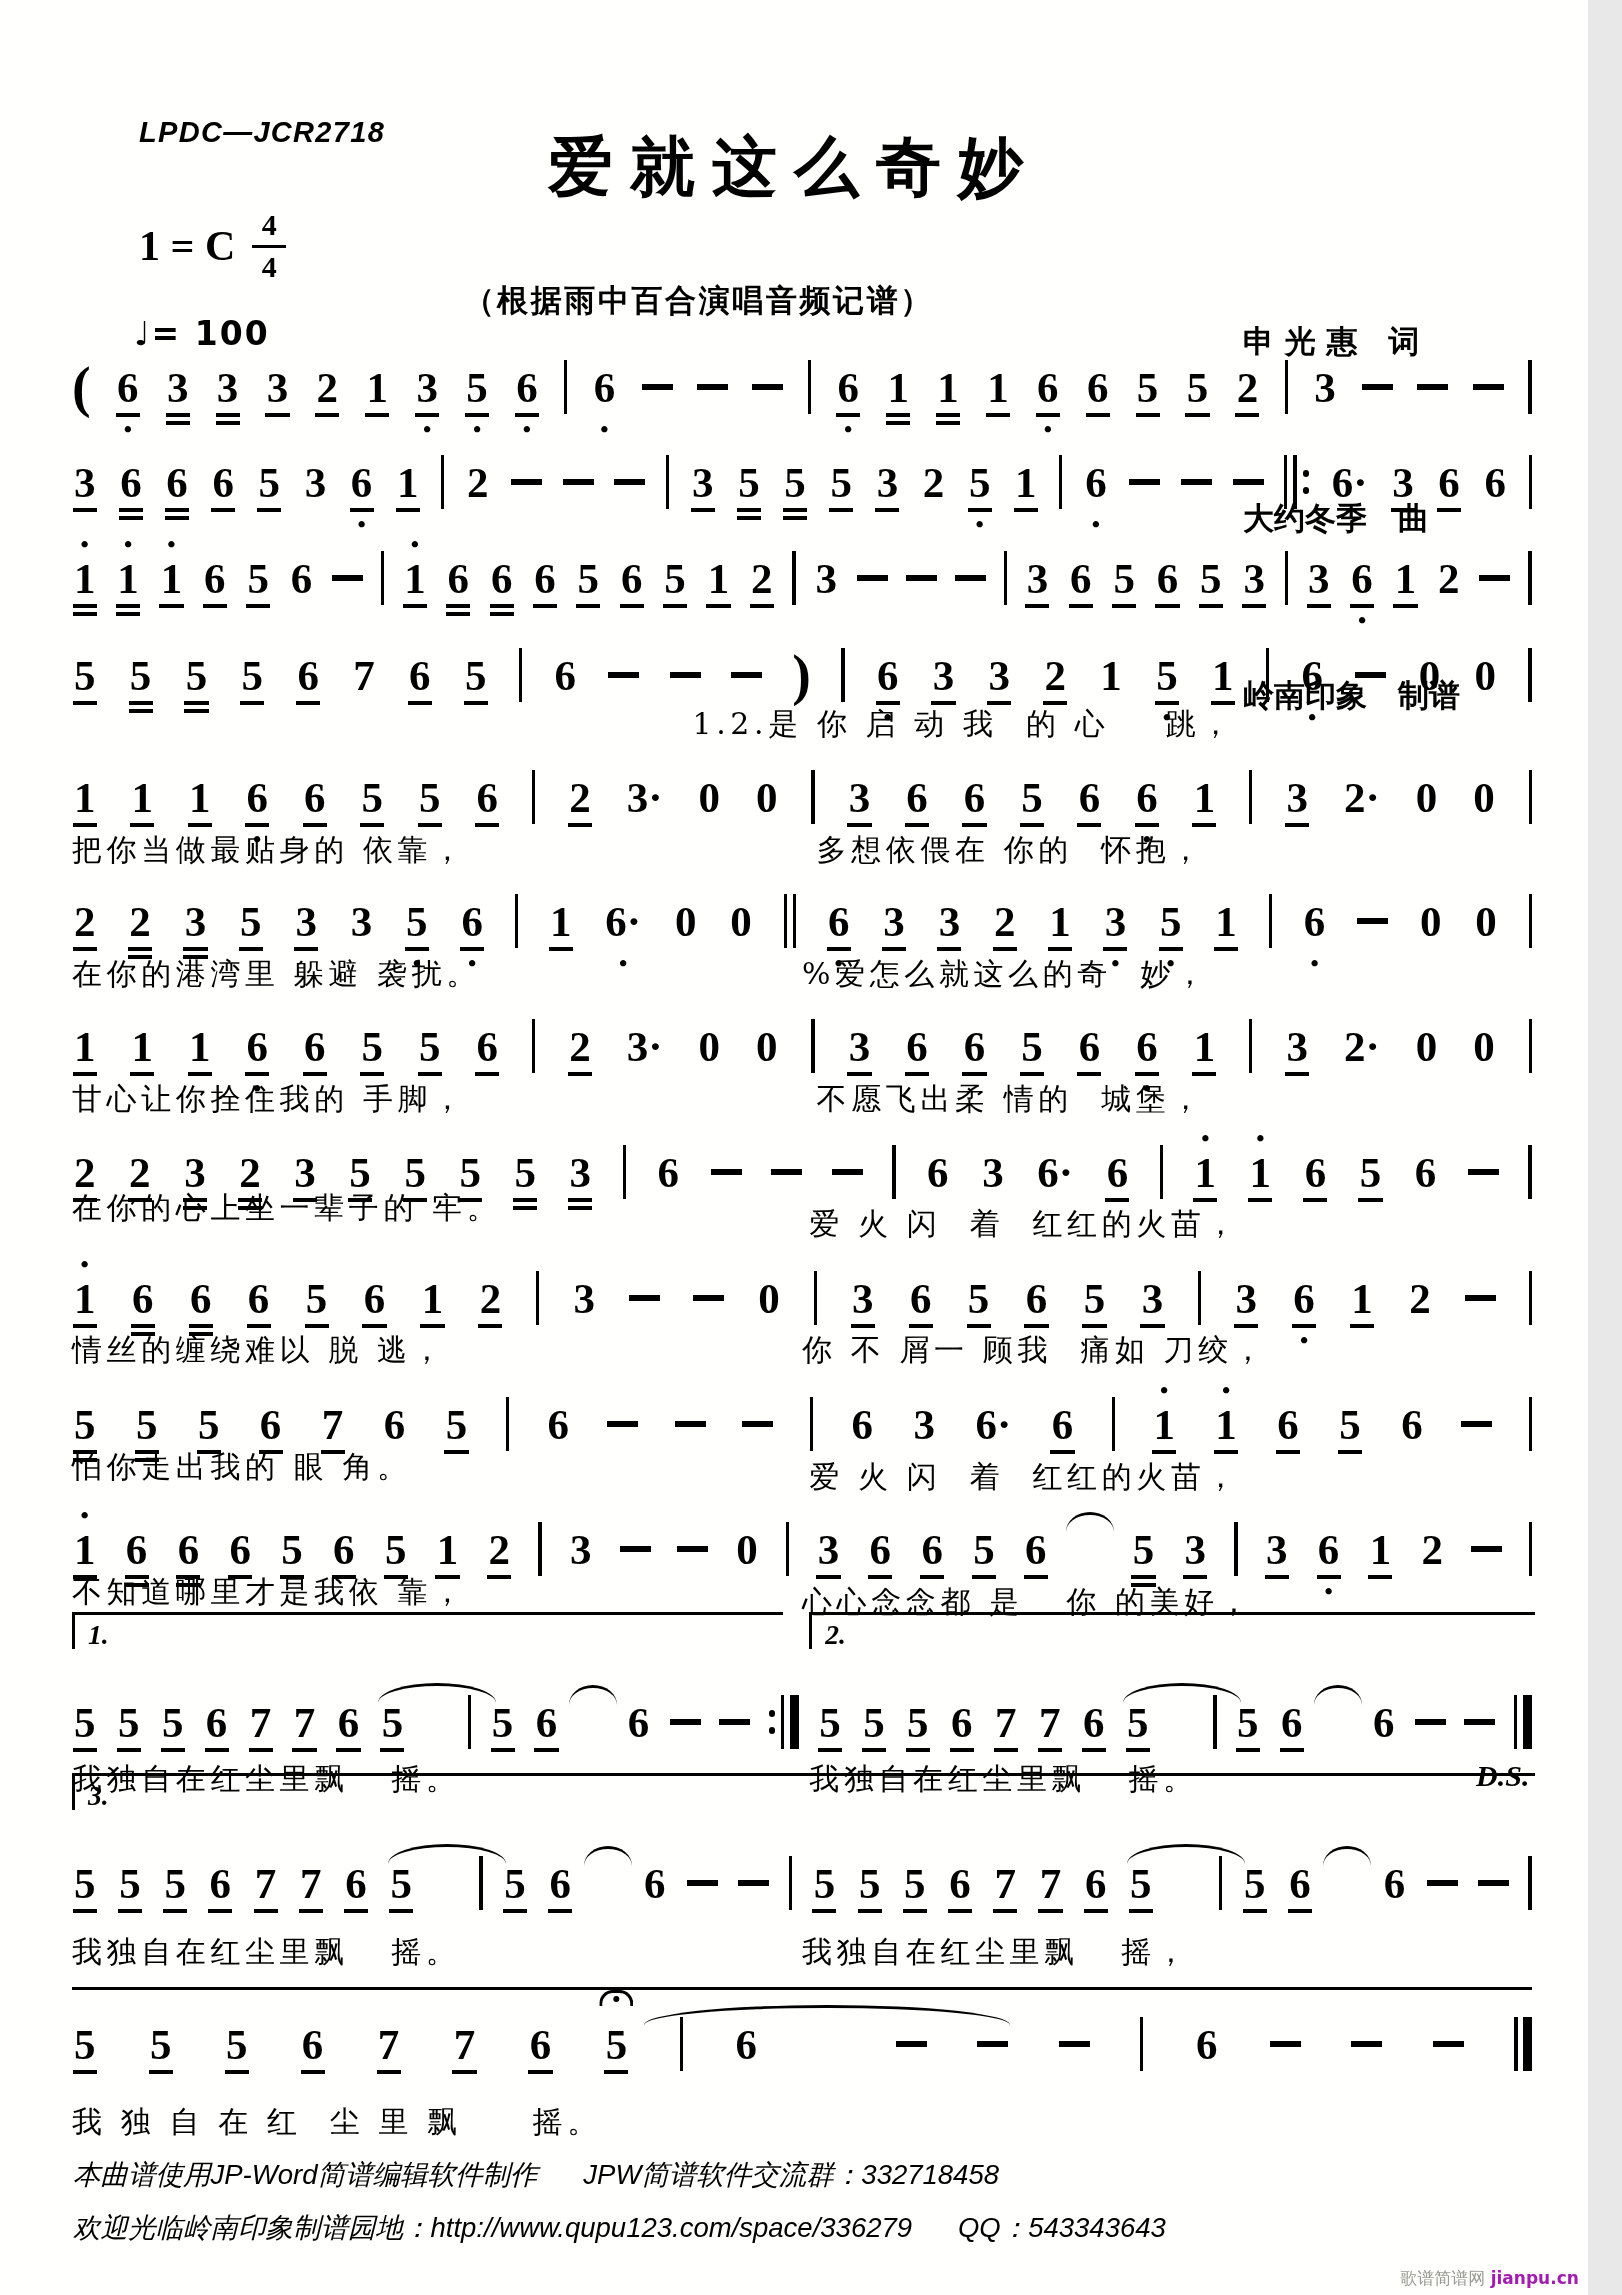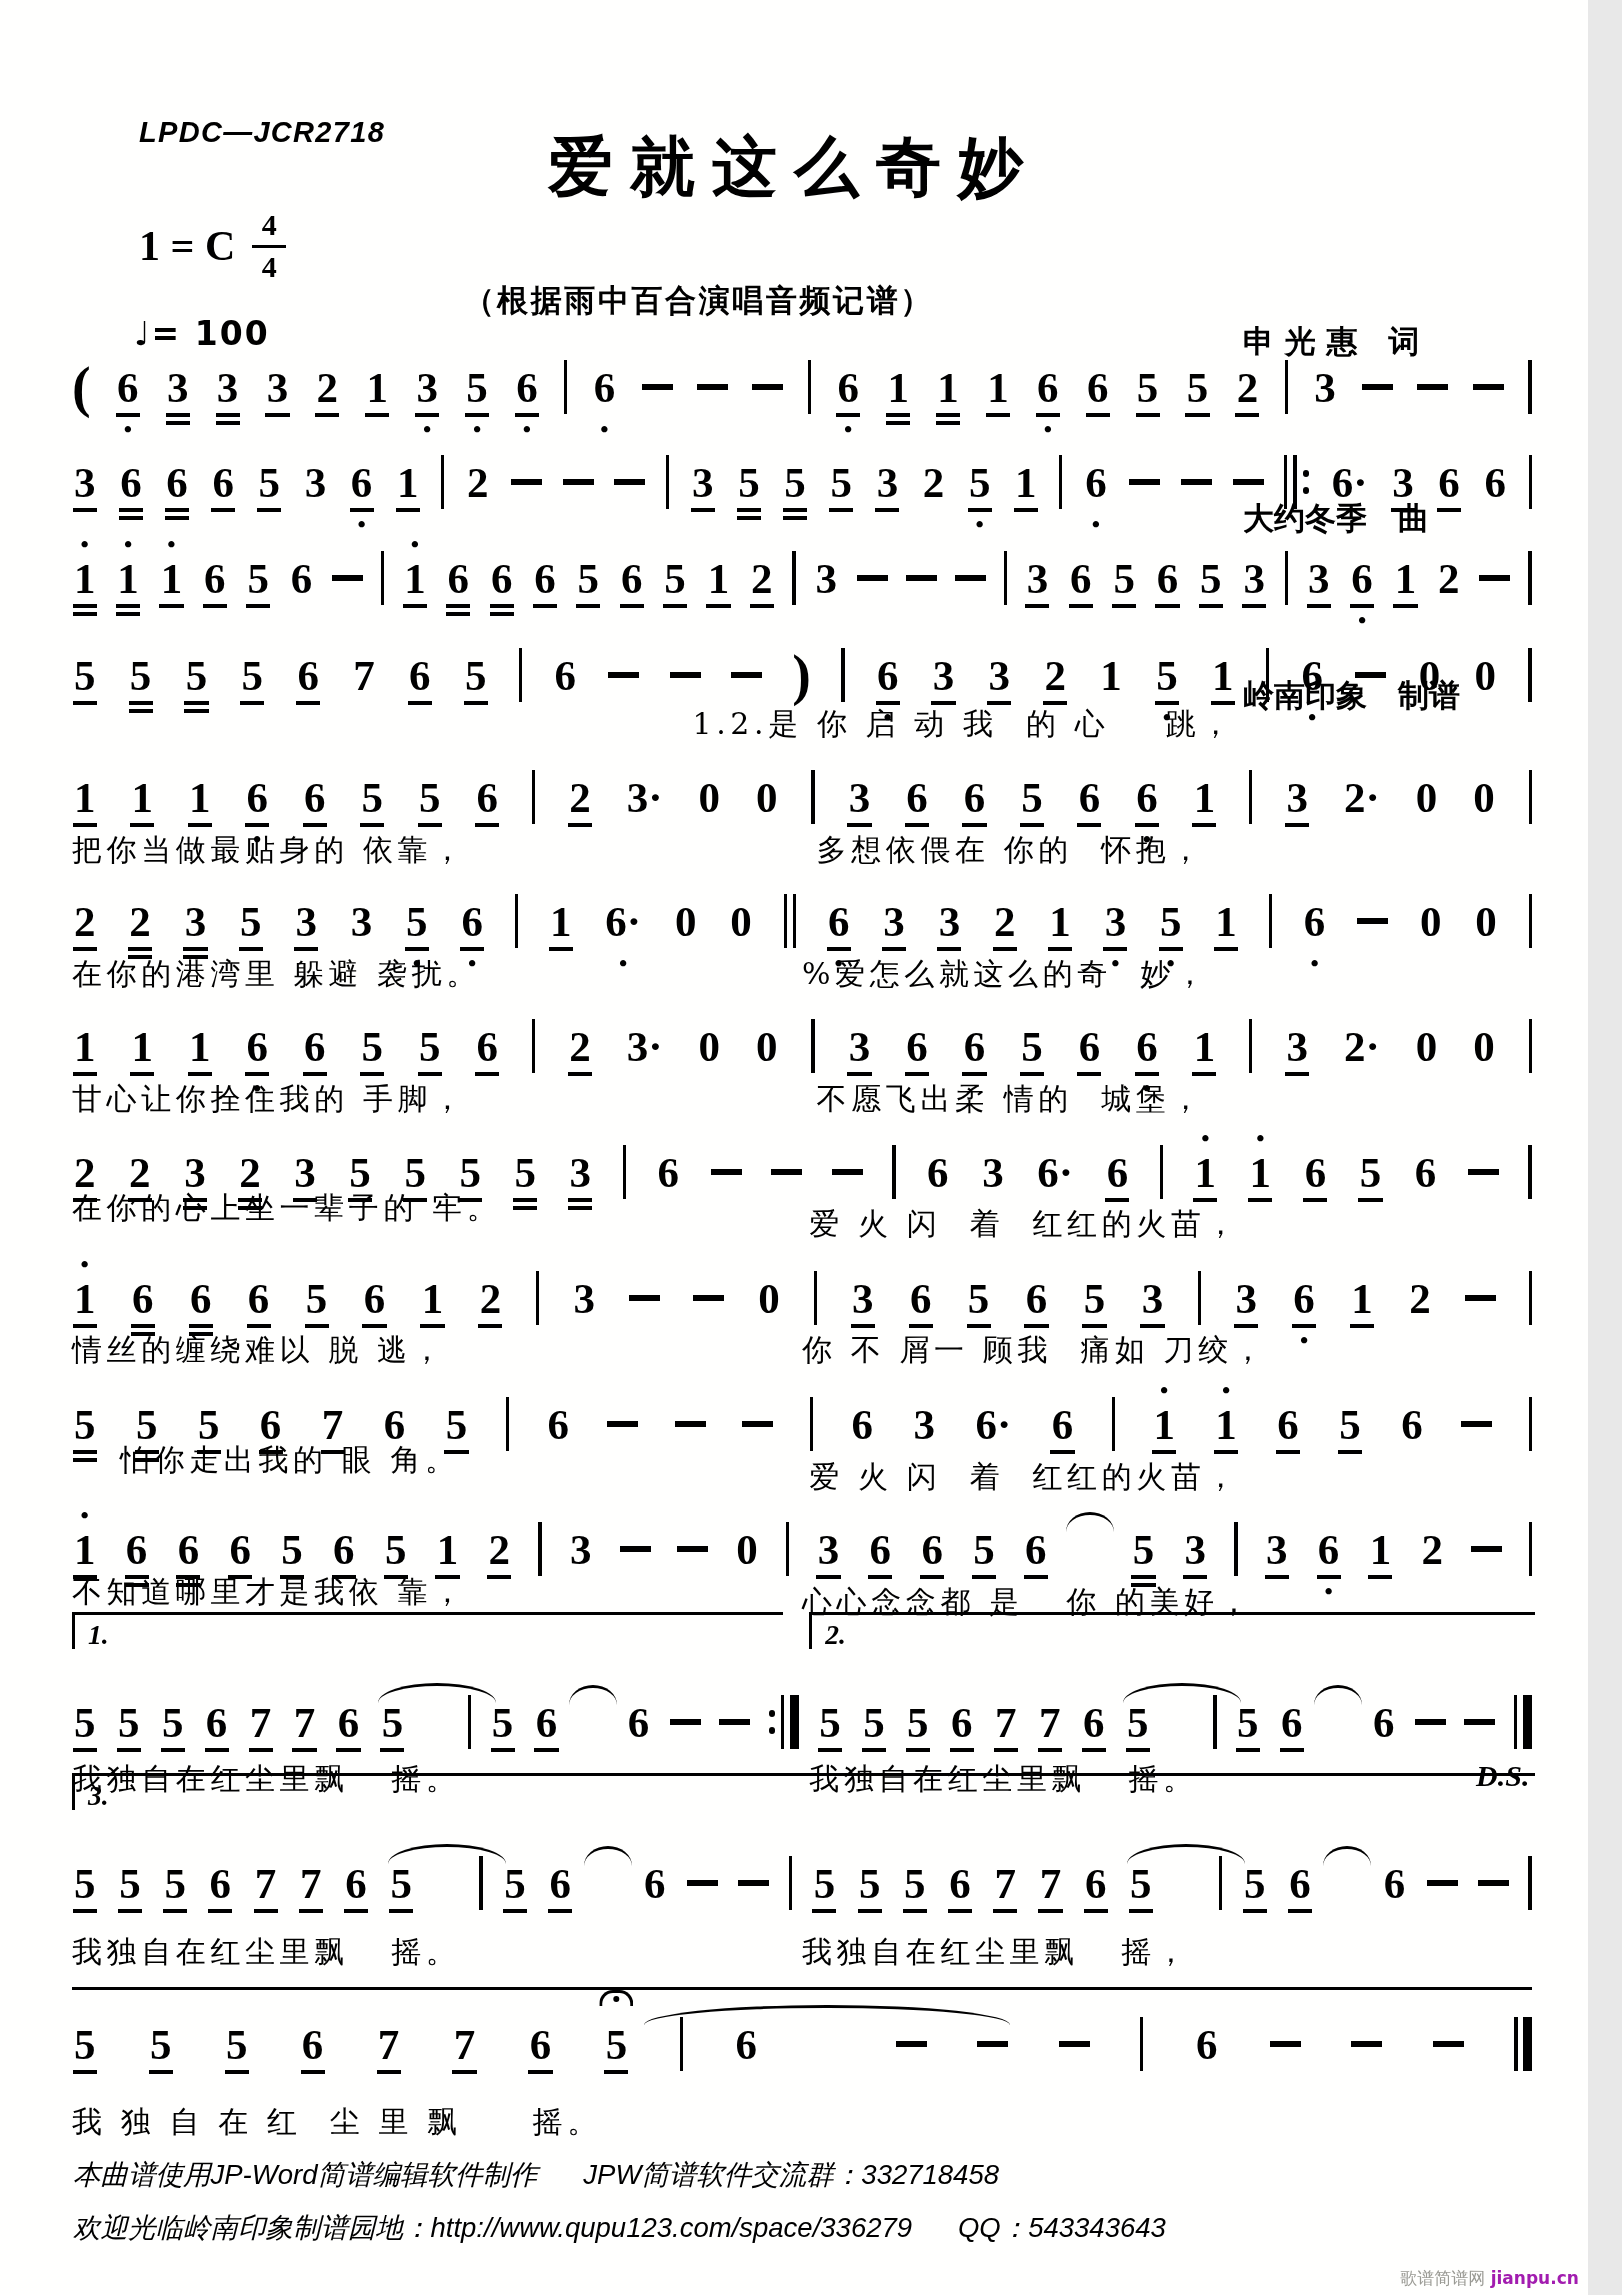--- a/index.html
+++ b/index.html
@@ -426,21 +426,21 @@
           <span class="note u1">6</span>
           <div class="bar"></div>
           <span class="note u1">1<span class="da">•</span></span>
           <span class="note u1">1<span class="da">•</span></span>
           <span class="note u1">6</span>
           <span class="note u1">5</span>
           <span class="note">6</span>
           <div class="dash"></div>
           <div class="bar"></div>
         </div>
-        <div class="lyric" style="left: 0%; top: 46px; margin-left: 48px;">怕你走出我的 眼 角。</div>
+        <div class="lyric" style="left: 0%; top: 53px;">怕你走出我的 眼 角。</div>
         <div class="lyric" style="left: 50.5%; top: 63px;">爱 火 闪  着  红红的火苗，</div>
       </div>
       <div class="system" style="top: 1519px;">
         <div class="notation">
           <span class="note u1">1<span class="da">•</span></span>
           <span class="note u1 u2">6</span>
           <span class="note u1 u2">6</span>
           <span class="note u1">6</span>
           <span class="note u1">5</span>
           <span class="note u1">6</span>

